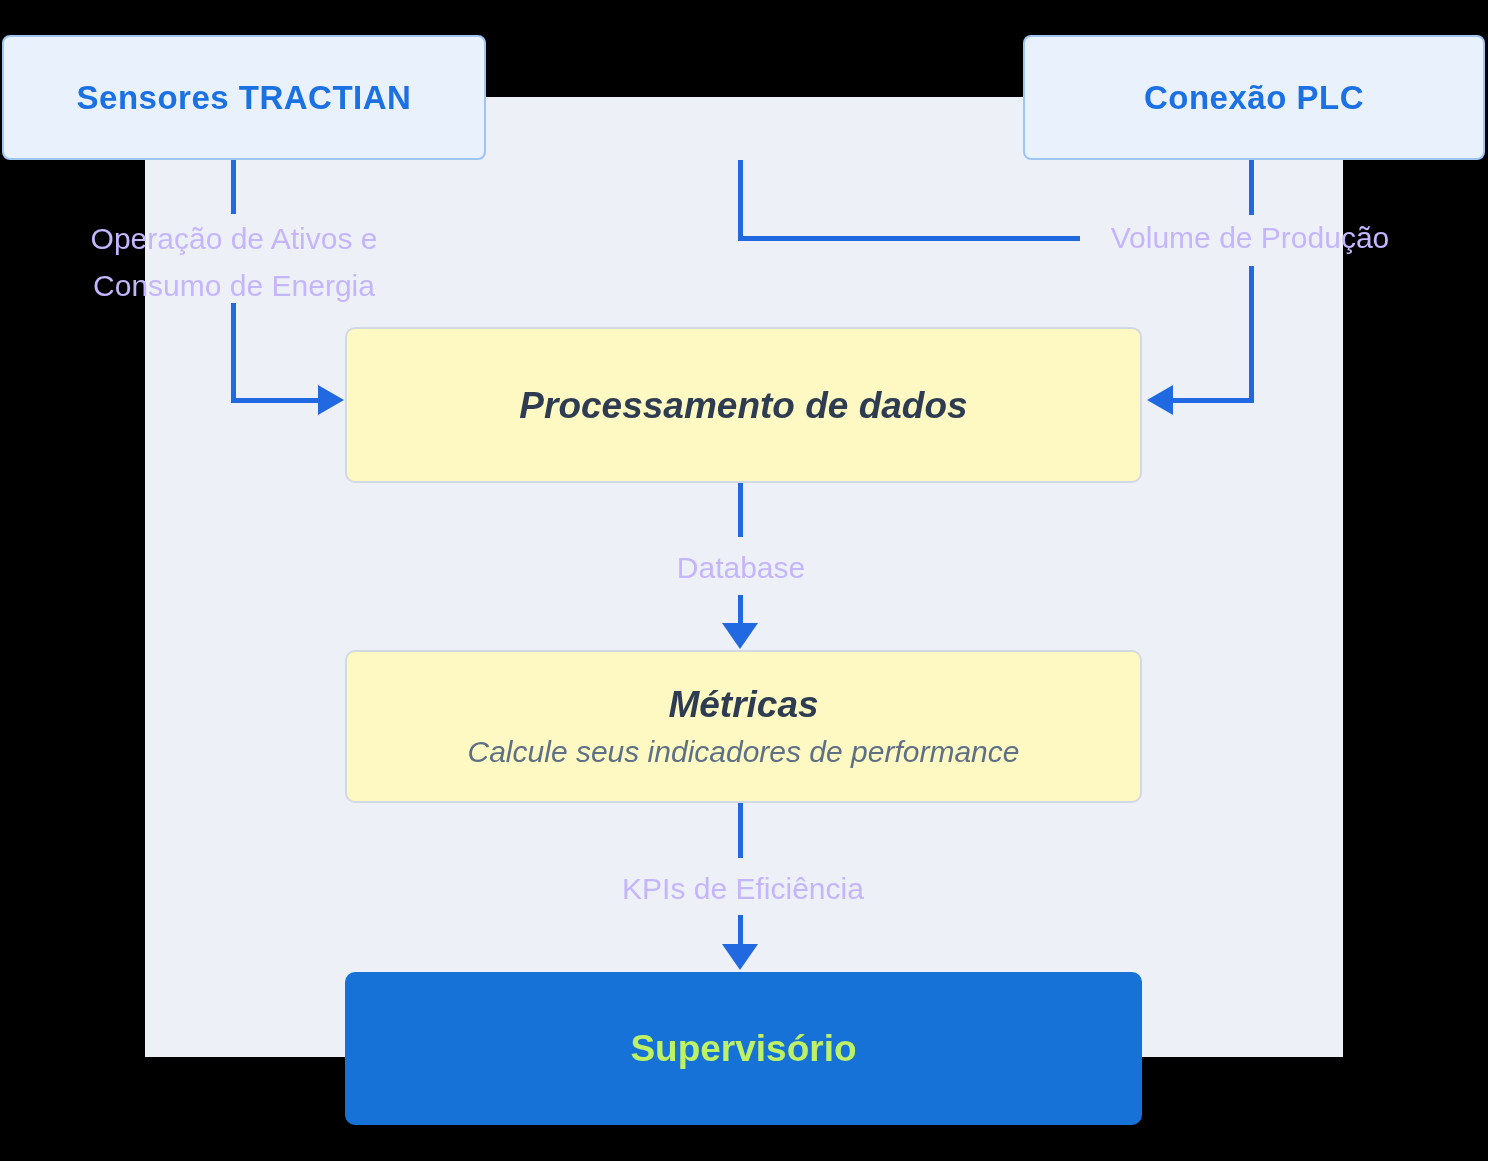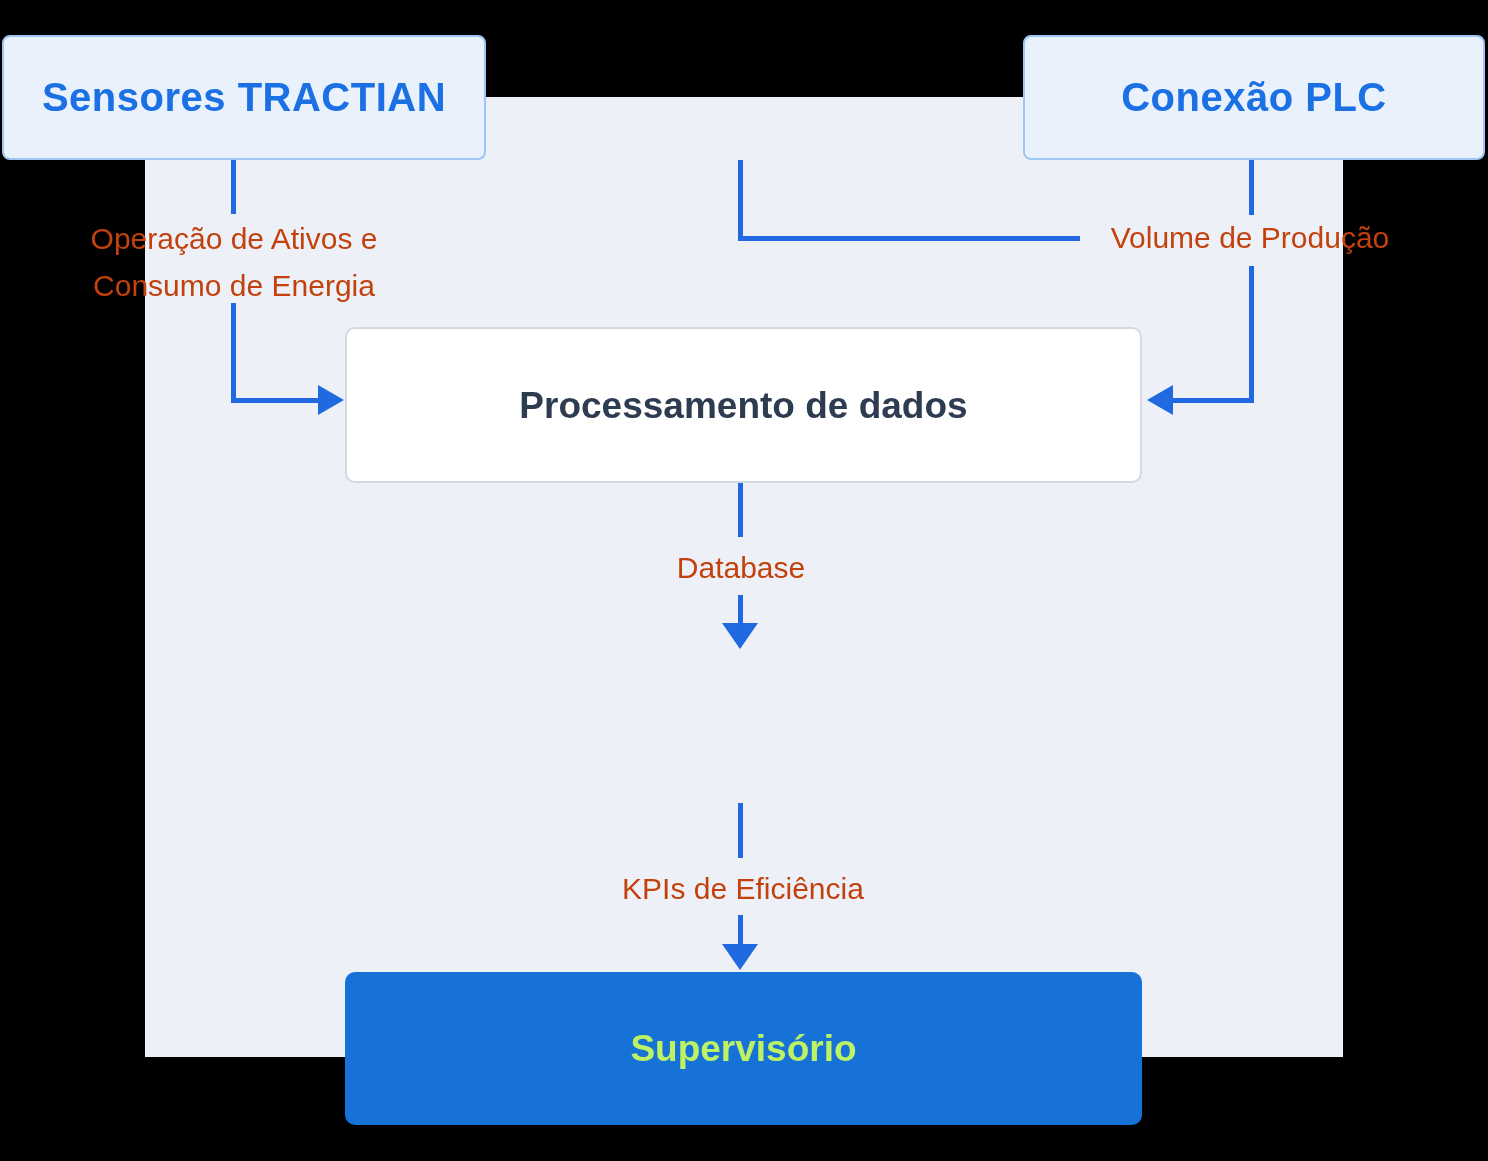--- a/index.html
+++ b/index.html
@@ -20,39 +20,40 @@
   
   .src-box {
     position: absolute;
     top: 35px; height: 125px;
     background: #e9f1fd;
     border: 2px solid #9fc5f4;
     border-radius: 8px;
     box-sizing: border-box;
     display: flex; align-items: center; justify-content: center;
     color: #1b70e3;
-    font-size: 40px; font-weight: 600;
+    font-size: 33px; font-weight: 600;
     letter-spacing: 0.5px;
   }
   .src-sensors { left: 2px;    width: 484px; }
   .src-api     { left: 512px;  width: 465px; }
   .src-plc     { left: 1023px; width: 462px; align-items: center; }
 
   
   .card {
     position: absolute;
     left: 345px; width: 797px;
-    background: #ffffff;
+    background: #fef9c3;
     border: 2px solid #d3d9e3;
     border-radius: 10px;
     box-sizing: border-box;
     display: flex; flex-direction: column;
     align-items: center; justify-content: center;
     gap: 14px;
     text-align: left;
+    font-style: italic;
   }
   .card-processing { top: 327px; height: 156px; }
   .card-metrics    { top: 650px; height: 153px; }
   .card-title    { color: #2e3c52; font-size: 37px; font-weight: 700; line-height: 1; }
   .card-subtitle { color: #5e7085; font-size: 30px; font-weight: 400; line-height: 1; }
 
   
   .card-supervisory {
     position: absolute;
     left: 345px; top: 972px;
@@ -103,21 +104,21 @@
     border-right: 18px solid transparent;
     border-top: 26px solid #2069e0;
     left: 722px;
   }
   .arr-db  { top: 623px; }
   .arr-kpi { top: 944px; }
 
   
   .edge-label {
     position: absolute;
-    color: #c2410c;
+    color: #c4b5fd;
     font-size: 30px; font-weight: 500;
     line-height: 47px;
     text-align: center;
     transform: translateX(-50%);
   }
   .lbl-operacao { left: 234px;  top: 215px; width: 400px; }
   .lbl-volume   { left: 1250px; top: 214px; white-space: nowrap; }
   .lbl-database { left: 741px;  top: 544px; white-space: nowrap; text-align: center; }
   .lbl-kpis     { left: 743px;  top: 865px; white-space: nowrap; }
 </style>
@@ -158,18 +159,22 @@
 
   <div class="edge-label lbl-operacao">Operação de Ativos e Consumo de Energia</div>
   <div class="edge-label lbl-volume">Volume de Produção</div>
   <div class="edge-label lbl-database">Database</div>
   <div class="edge-label lbl-kpis">KPIs de Eficiência</div>
 
   <div class="card card-processing">
     <div class="card-title">Processamento de dados</div>
   </div>
 
+  <div class="card card-metrics">
+    <div class="card-title">Métricas</div>
+    <div class="card-subtitle">Calcule seus indicadores de performance</div>
+  </div>
 
   <div class="card-supervisory">
     <div class="sup-title">Supervisório</div>
   </div>
 
 </div>
 
 </body></html>

